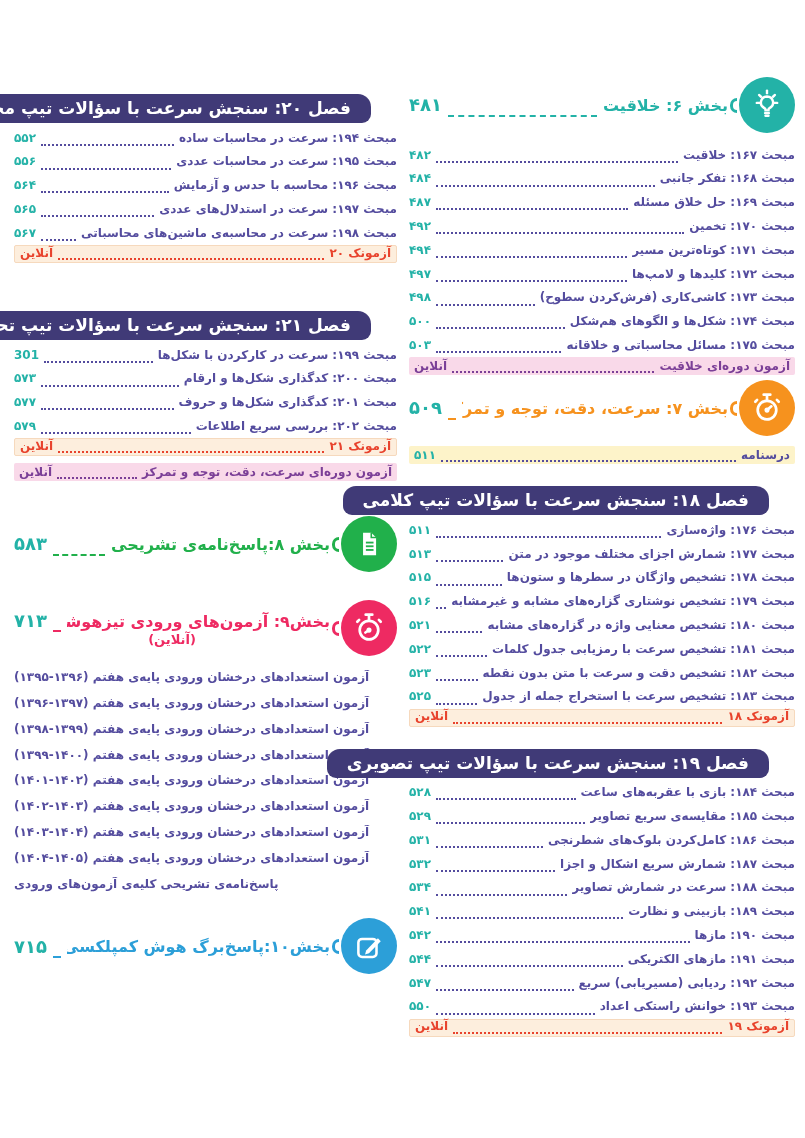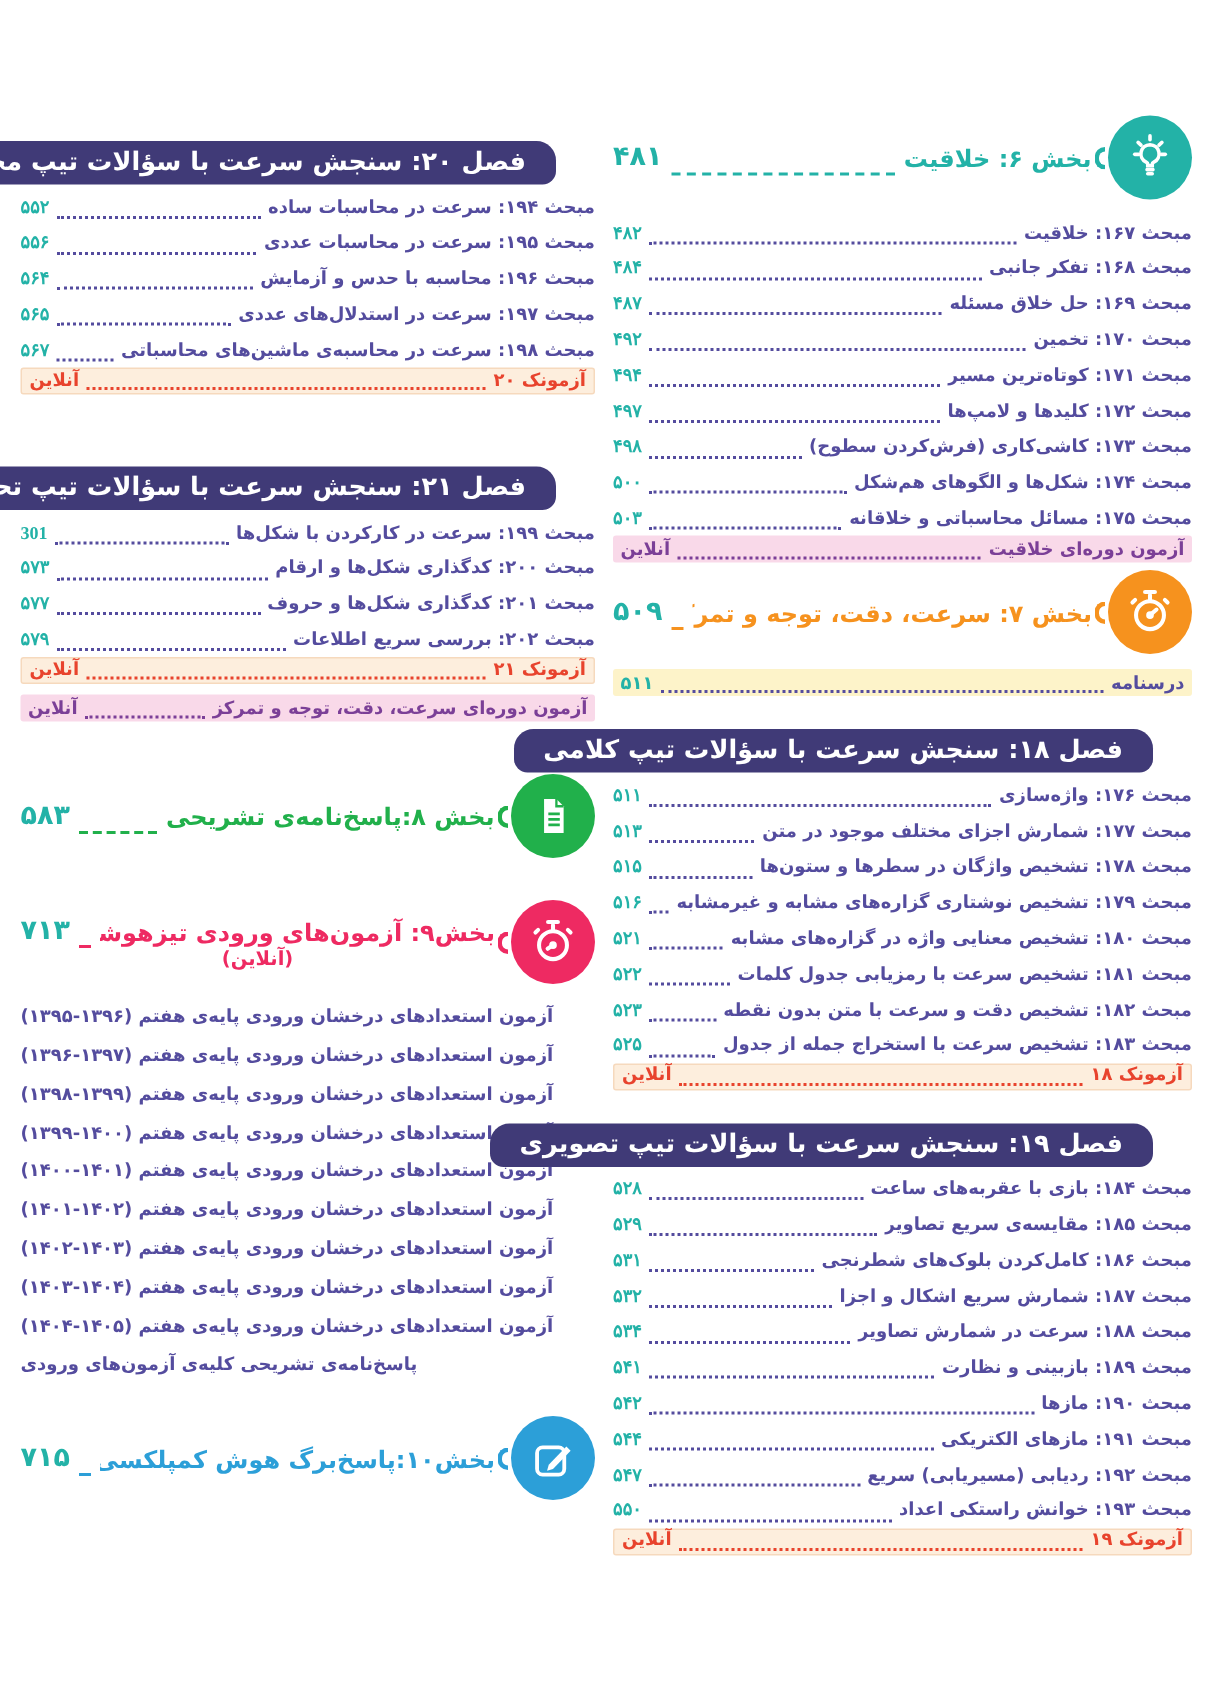--- a/index.html
+++ b/index.html
@@ -15,21 +15,21 @@
   }
   .page{width:805px;height:1138px;padding:75px 10px 0 14px;display:flex;gap:12px;}
   .col{display:flex;flex-direction:column;min-width:0;}
   .col-main{width:386px;flex:none;}
   .col-second{flex:1;}
 
   
   .trow{display:flex;align-items:flex-end;height:23.8px;font-size:12px;font-weight:700;color:var(--purple);}
   .trow .lbl{white-space:nowrap;flex-shrink:1;min-width:0;overflow:hidden;line-height:1.35;}
   .trow .dots{flex:1;min-width:8px;margin:0 5px;border-bottom:2px dotted currentColor;height:6px;}
-  .trow .pg{color:var(--teal);white-space:nowrap;line-height:1.35;font-family:Liberation Serif, serif;}
+  .trow .pg{color:var(--teal);white-space:nowrap;line-height:1.35;}
 
   
   .hrow{display:flex;align-items:flex-end;height:18px;margin:4px 0 3px;padding:1px 5px 2px;border-radius:2px;font-size:12px;font-weight:700;}
   .hrow .lbl{white-space:nowrap;line-height:1.2;}
   .hrow .dots{flex:1;min-width:8px;margin:0 5px;border-bottom:2px dotted currentColor;height:5px;}
   .hrow .pg{white-space:nowrap;line-height:1.2;margin-top:17px;}
   .hrow.quiz{background:var(--quiz-bg);color:var(--red);border:1px solid #f6d9bd;}
   .hrow.pinkrow{background:var(--pink-bg);color:#7b3f97;}
   .hrow.yellowrow{background:var(--yellow-bg);color:var(--purple);}
   .hrow.yellowrow .pg{color:var(--teal);}
@@ -462,21 +462,20 @@
     <div>
 
         <div class="xrow">آزمون استعدادهای درخشان ورودی پایه‌ی هفتم (۱۳۹۶-۱۳۹۵)</div>
 
         <div class="xrow">آزمون استعدادهای درخشان ورودی پایه‌ی هفتم (۱۳۹۷-۱۳۹۶)</div>
 
         <div class="xrow">آزمون استعدادهای درخشان ورودی پایه‌ی هفتم (۱۳۹۹-۱۳۹۸)</div>
 
         <div class="xrow">آزمون استعدادهای درخشان ورودی پایه‌ی هفتم (۱۴۰۰-۱۳۹۹)</div>
 
-        <div class="xrow">آزمون استعدادهای درخشان ورودی پایه‌ی هفتم (۱۴۰۱-۱۴۰۰)</div>
 
         <div class="xrow">آزمون استعدادهای درخشان ورودی پایه‌ی هفتم (۱۴۰۲-۱۴۰۱)</div>
 
         <div class="xrow">آزمون استعدادهای درخشان ورودی پایه‌ی هفتم (۱۴۰۳-۱۴۰۲)</div>
 
         <div class="xrow">آزمون استعدادهای درخشان ورودی پایه‌ی هفتم (۱۴۰۴-۱۴۰۳)</div>
 
         <div class="xrow">آزمون استعدادهای درخشان ورودی پایه‌ی هفتم (۱۴۰۵-۱۴۰۴)</div>
 
         <div class="xrow">پاسخ‌نامه‌ی تشریحی کلیه‌ی آزمون‌های ورودی</div>

